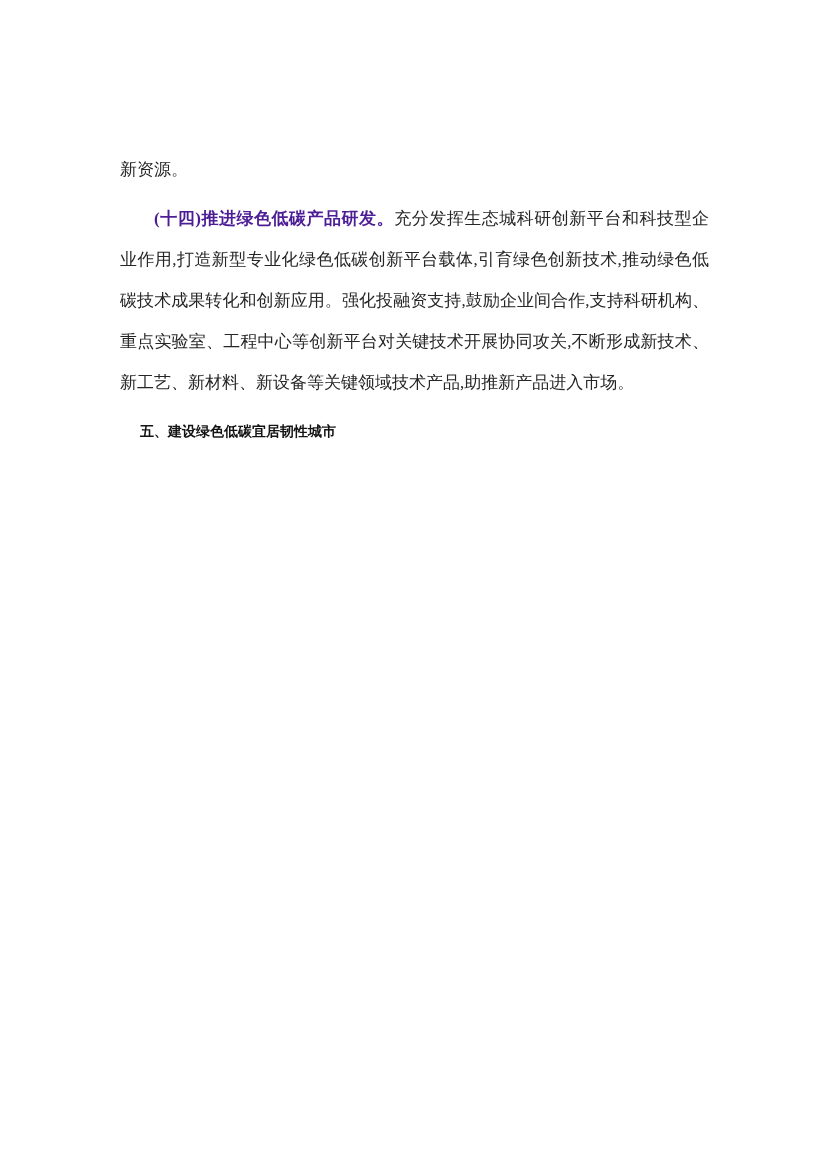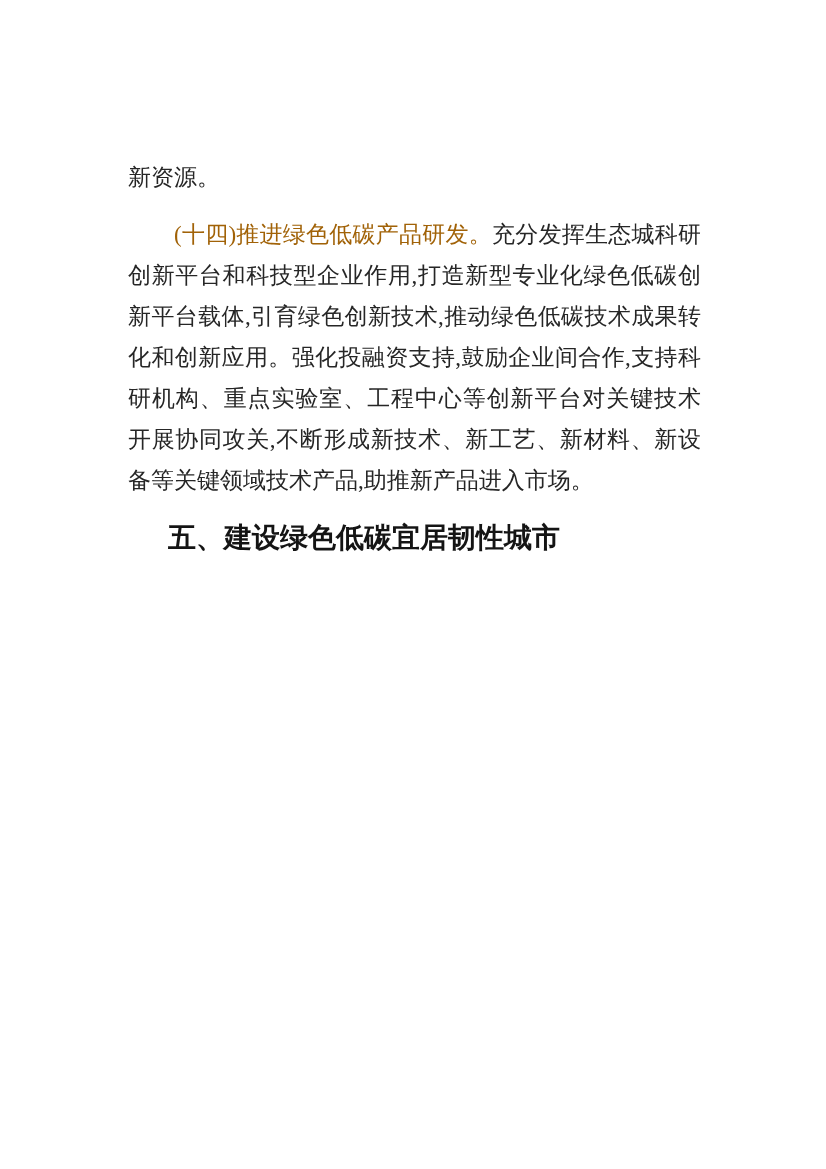--- a/index.html
+++ b/index.html
@@ -11,39 +11,39 @@
     background: #ffffff;
     overflow: hidden;
   }
   .text-block {
     position: absolute;
     left: 112px;
     top: 141px;
     width: 605px;
   }
   .para {
-    margin: 16px;
+    margin: 8px;
     font-family: "Liberation Serif", "DejaVu Serif", serif;
-    font-size: 23px;
+    font-size: 17px;
     line-height: 41px;
     color: #262626;
     text-align: justify;
     text-justify: inter-ideograph;
     text-indent: 2em;
     word-break: break-all;
   }
   .para.no-indent { text-indent: 0; }
   .lead {
-    font-weight: 400;
-    color: #a16207;
+    font-weight: 700;
+    color: #4c1d95;
   }
   .heading {
     margin: 0;
     font-family: "Liberation Sans", "DejaVu Sans", sans-serif;
-    font-size: 28px;
+    font-size: 14px;
     line-height: 41px;
     font-weight: 700;
     color: #141414;
     text-indent: 2em;
     text-align: left;
   }
 </style>
 </head>
 <body>
 

